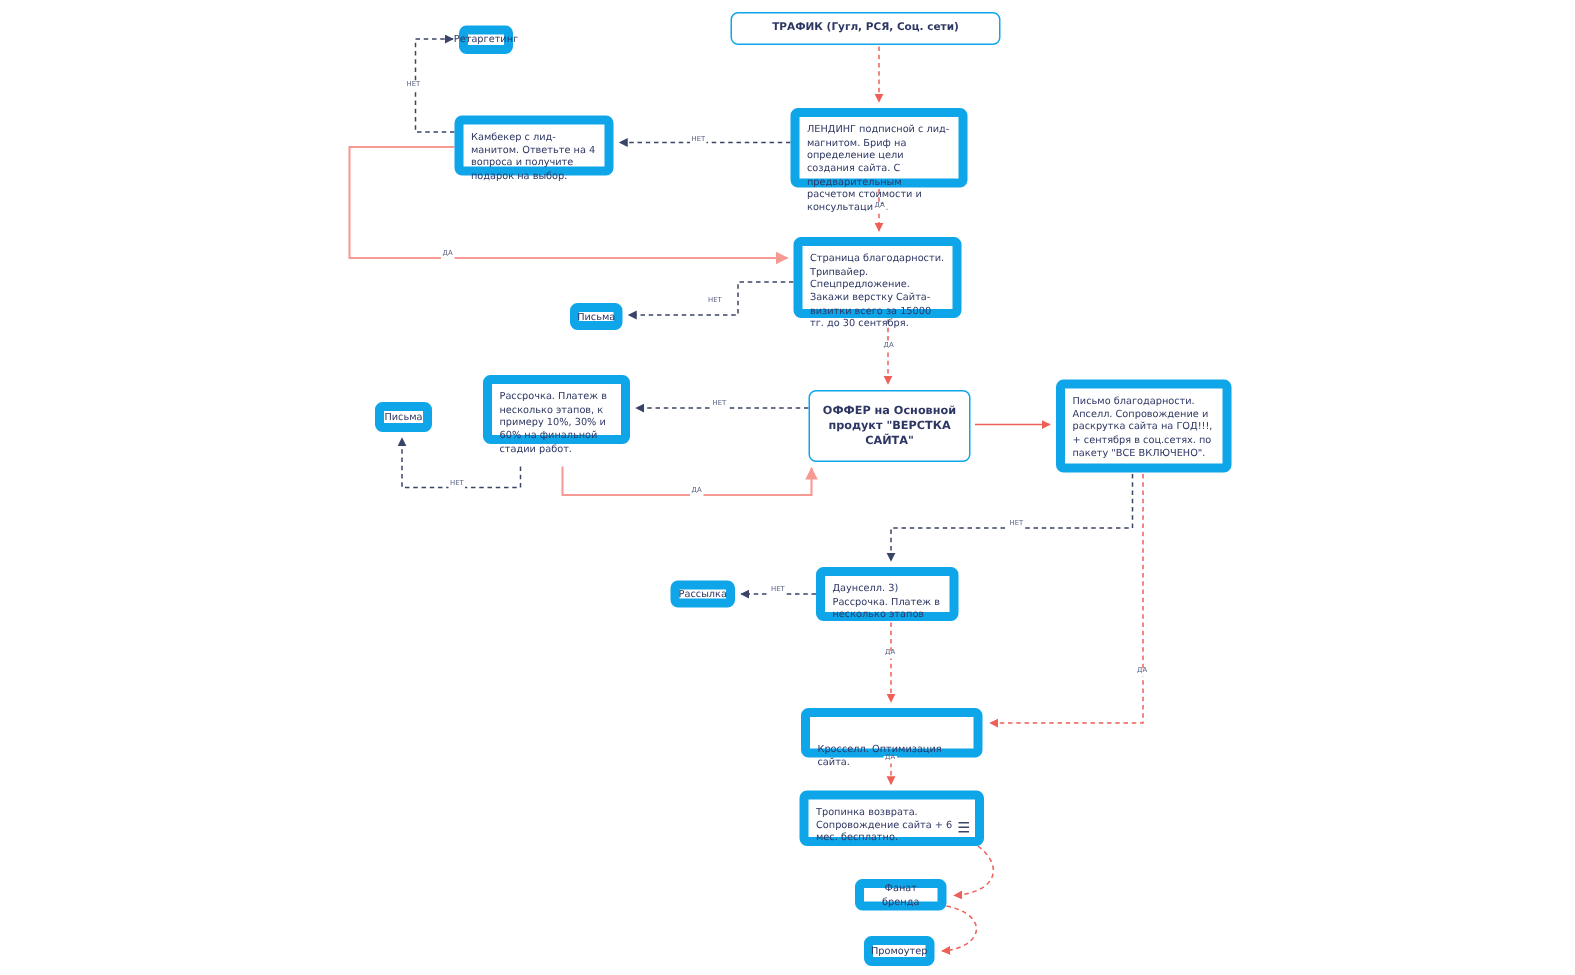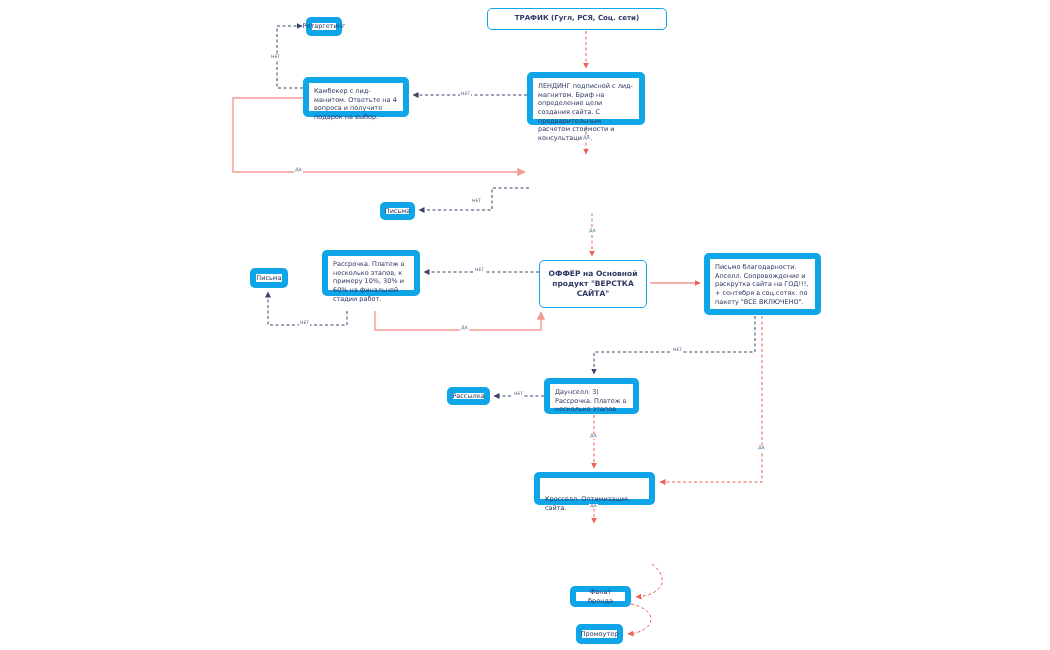--- a/index.html
+++ b/index.html
@@ -77,35 +77,44 @@
   <span class="elabel" style="left:589px;top:504px">ДА</span>
 
   <div class="node center bold big" style="left:487px;top:8px;width:180px;height:22px">ТРАФИК (Гугл, РСЯ, Соц. сети)</div>
 
   <div class="node center" style="left:306px;top:17px;width:36px;height:19px">Ретаргетинг</div>
 
   <div class="node" style="left:527px;top:72px;width:118px;height:53px">ЛЕНДИНГ подписной с лид-магнитом. Бриф на определение цели создания сайта. С предварительным расчетом стоимости и консультацией.</div>
 
   <div class="node" style="left:303px;top:77px;width:106px;height:40px">Камбекер с лид-манитом. Ответьте на 4 вопроса и получите подарок на выбор.</div>
 
+  <div class="node" style="left:529px;top:158px;width:112px;height:54px">Страница благодарности. Трипвайер. Спецпредложение. Закажи верстку Сайта-визитки всего за 15000 тг. до 30 сентября.</div>
 
   <div class="node center" style="left:380px;top:202px;width:35px;height:18px">Письма</div>
 
   <div class="node" style="left:322px;top:250px;width:98px;height:46px">Рассрочка. Платеж в несколько этапов, к примеру 10%, 30% и 60% на финальной стадии работ.</div>
 
   <div class="node center" style="left:250px;top:268px;width:38px;height:20px">Письма</div>
 
   <div class="node center bold offer" style="left:539px;top:260px;width:108px;height:48px">ОФФЕР на Основной продукт "ВЕРСТКА САЙТА"</div>
 
   <div class="node" style="left:704px;top:253px;width:117px;height:62px">Письмо благодарности. Апселл. Сопровождение и раскрутка сайта на ГОД!!!, + сентября в соц.сетях. по пакету "ВСЕ ВКЛЮЧЕНО".</div>
 
   <div class="node" style="left:544px;top:378px;width:95px;height:36px">Даунселл.  3) Рассрочка. Платеж в несколько этапов</div>
 
   <div class="node center" style="left:447px;top:387px;width:43px;height:18px">Рассылка</div>
 
   <div class="node" style="left:534px;top:472px;width:121px;height:19px;padding-top:17px">Кросселл.  Оптимизация сайта.</div>
 
+  <div class="node" style="left:533px;top:527px;width:123px;height:37px;padding-right:14px">
+    <span>Тропинка возврата. Сопровождение сайта + 6 мес. бесплатно.</span>
+    <span class="notes-icon">
+        <i></i>
+        <i></i>
+        <i></i>
+      </span>
+  </div>
 
   <div class="node center" style="left:570px;top:586px;width:61px;height:21px">Фанат бренда</div>
 
   <div class="node center" style="left:576px;top:624px;width:47px;height:20px">Промоутер</div>
 
 </div>
 
 </body></html>

